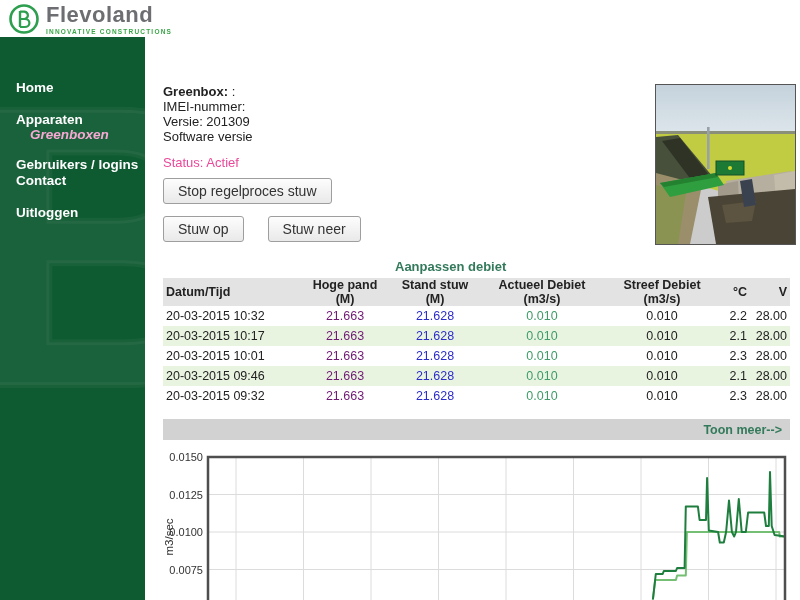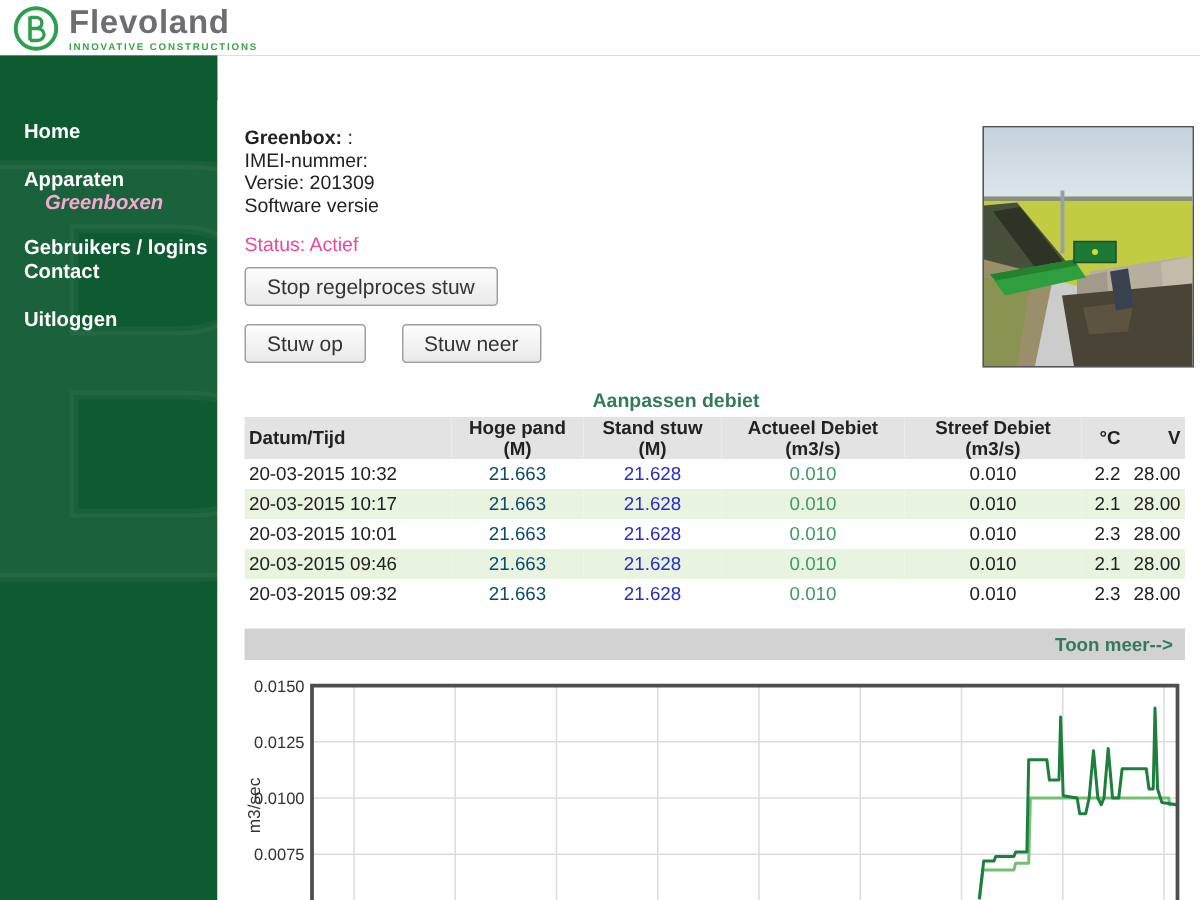--- a/index.html
+++ b/index.html
@@ -65,21 +65,21 @@
   .dtable th { background:#e3e3e3; font-weight:bold; height:22px; padding:0 3px; }
   .dtable td { height:20px; padding:0 3px; }
   .dtable tr.alt td { background:#e9f4e0; }
   .col0 { width:138px; text-align:left; }
   .col1 { width:88px;  text-align:center; }
   .col2 { width:92px;  text-align:center; }
   .col3 { width:122px; text-align:center; }
   .col4 { width:118px; text-align:center; }
   .col5 { width:29px;  text-align:right; }
   .col6 { width:40px;  text-align:right; }
-  td.c-red   { color:#0c4a6e; }
+  td.c-red   { color:#701a75; }
   td.c-blue  { color:#2c2cc9; }
   td.c-green { color:#3f9b68; }
 
   .tfootbar { position:absolute; left:18px; top:382px; width:627px; height:21px; background:#d2d2d2;
     display:flex; align-items:center; justify-content:flex-end; padding-right:8px; }
   .toonmeer { font-size:12.5px; font-weight:bold; color:#337a5b; cursor:pointer; }
 
   
   .chartbox { position:absolute; left:18px; top:410px; width:627px; height:153px; }
   .chartbox svg { display:block; }

